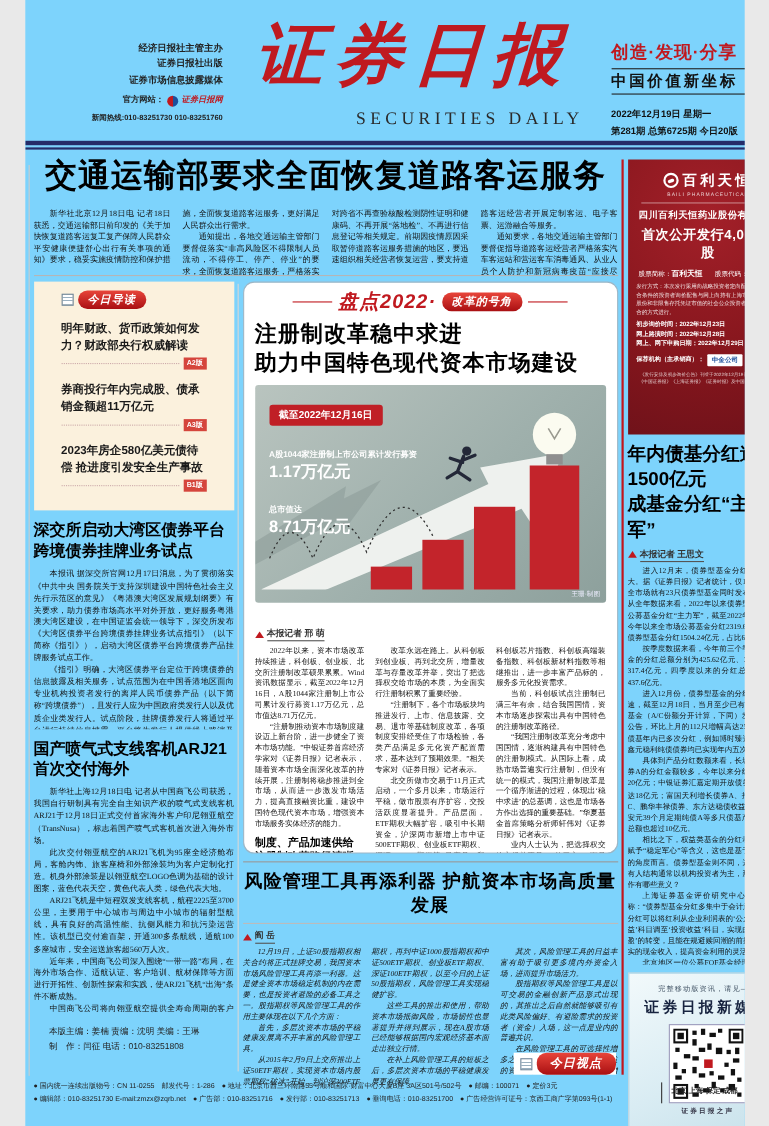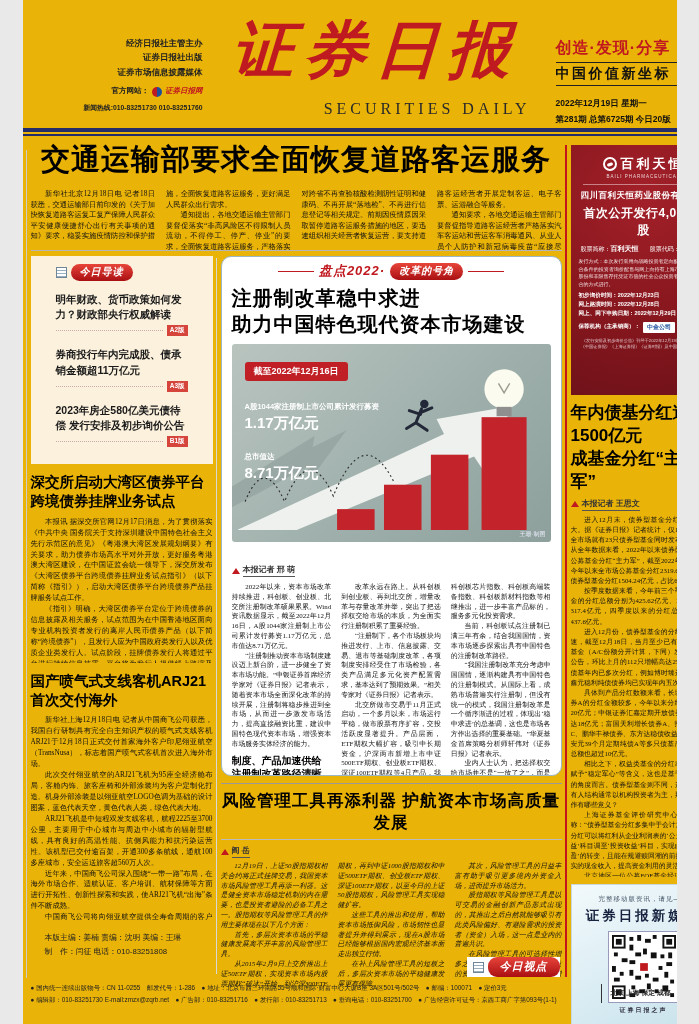--- a/index.html
+++ b/index.html
@@ -1,18 +1,18 @@
 <!DOCTYPE html>
 <html><head>
 <meta charset="utf-8">
 <style>
   * { margin:0; padding:0; box-sizing:border-box; }
   html,body { background:#e9e9e9; }
   body { font-family:"Liberation Sans", sans-serif; }
-  .page { position:relative; width:654px; height:1024px; background:#eab308; margin:0 auto; overflow:hidden; color:#111; }
+  .page { position:relative; width:654px; height:1024px; background:#7dd3fc; margin:0 auto; overflow:hidden; color:#111; }
 
   
   .header { position:absolute; top:0; left:0; width:699px; height:140px; }
   .pub-info { position:absolute; left:30px; top:36px; width:150px; text-align:right; font-size:8.5px; font-weight:bold; color:#222; line-height:1.7; }
   .site-row { margin-top:6px; font-size:7.5px; display:flex; justify-content:flex-end; align-items:center; gap:3px; font-weight:bold; }
   .site-logo { width:10px; height:10px; border-radius:50%; background:conic-gradient(#1c4f9c 0 50%, #c0191f 50% 100%); display:inline-block; }
   .site-name { color:#c0191f; font-style:italic; }
   .hotline { margin-top:4px; font-size:6.8px; font-weight:bold; }
   .masthead { position:absolute; left:188px; top:16px; width:330px; text-align:center; }
   .masthead-title { font-family:"DejaVu Serif", serif; font-weight:bold; font-style:italic; font-size:62px; letter-spacing:10px; color:#bf1a20; line-height:1.1; transform:skewX(-3deg); white-space:nowrap; }
@@ -56,21 +56,21 @@
   .left-article .body p { text-indent:2em; }
   .szse .body { height:146px; }
   .arj .body { height:206px; }
   .credits { margin-top:10px; font-size:7.8px; color:#222; line-height:1.7; padding-left:14px; }
 
   
   .center-col { position:absolute; left:198px; top:256px; width:341px; }
   .feature-box { border:1.5px solid #9db6c6; border-radius:10px; padding:6px 10px 8px; height:520px; position:relative; background:#fff; overflow:hidden; }
   .feature-badge { display:flex; align-items:center; justify-content:center; gap:5px; margin-top:-1px; }
   .fb-line { flex:0 0 36px; height:1px; background:#c0191f; }
-  .fb-prefix { color:#c0191f; font-weight:900; font-style:italic; font-size:13px; letter-spacing:1px; white-space:nowrap; }
+  .fb-prefix { color:#c0191f; font-weight:900; font-style:italic; font-size:18px; letter-spacing:1px; white-space:nowrap; }
   .feature-title { margin-top:5px; font-size:20px; font-weight:900; line-height:1.3; letter-spacing:1px; color:#000; }
   .infographic { position:relative; margin-top:7px; height:198px; border-radius:3px; background:linear-gradient(135deg,#b9c4bf 0%, #9fb0ac 55%, #8da09c 100%); overflow:hidden; }
   .infographic svg { position:absolute; inset:0; }
   .ig-date { position:absolute; left:13px; top:18px; background:#c01f26; color:#fff; font-size:9px; font-weight:bold; padding:3px 9px; border-radius:3px; }
   .ig-stat { position:absolute; left:13px; color:#fff; }
   .ig-stat .lbl { font-size:7.5px; font-weight:bold; }
   .ig-stat .val { font-size:15px; font-weight:900; margin-top:2px; }
   .ig-credit { position:absolute; right:5px; bottom:3px; color:#eef; font-size:6px; }
   .byline { margin-top:22px; font-size:8px; color:#333; display:flex; align-items:center; gap:3px; }
   .byline .mark { width:0; height:0; border-left:4px solid transparent; border-right:4px solid transparent; border-bottom:6px solid #c0191f; display:inline-block; }
@@ -188,21 +188,21 @@
           </div>
       </div>
       <div class="digest-item">
         <div class="t">券商投行年内完成股、债承销金额超11万亿元</div>
         <div class="dots">
             <span class="leader"></span>
             <span class="page-ref">A3版</span>
           </div>
       </div>
       <div class="digest-item">
-        <div class="t">2023年房企580亿美元债待偿 发行安排及初步询价公告</div>
+        <div class="t">2023年房企580亿美元债待偿 抢进度引发安全生产事故</div>
         <div class="dots">
             <span class="leader"></span>
             <span class="page-ref">B1版</span>
           </div>
       </div>
     </div>
 
     <div class="left-article szse">
       <h3>深交所启动大湾区债券平台跨境债券挂牌业务试点</h3>
       <div class="body">

